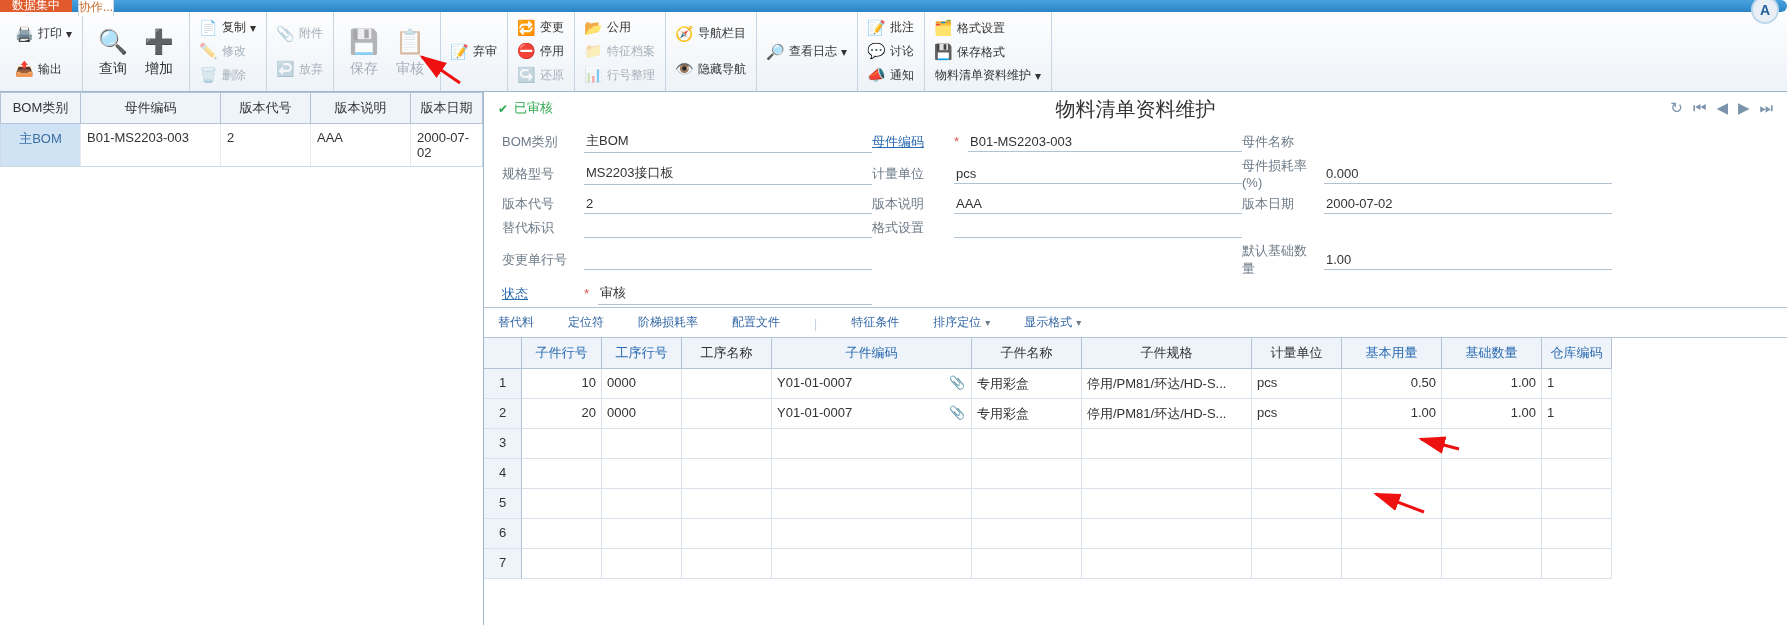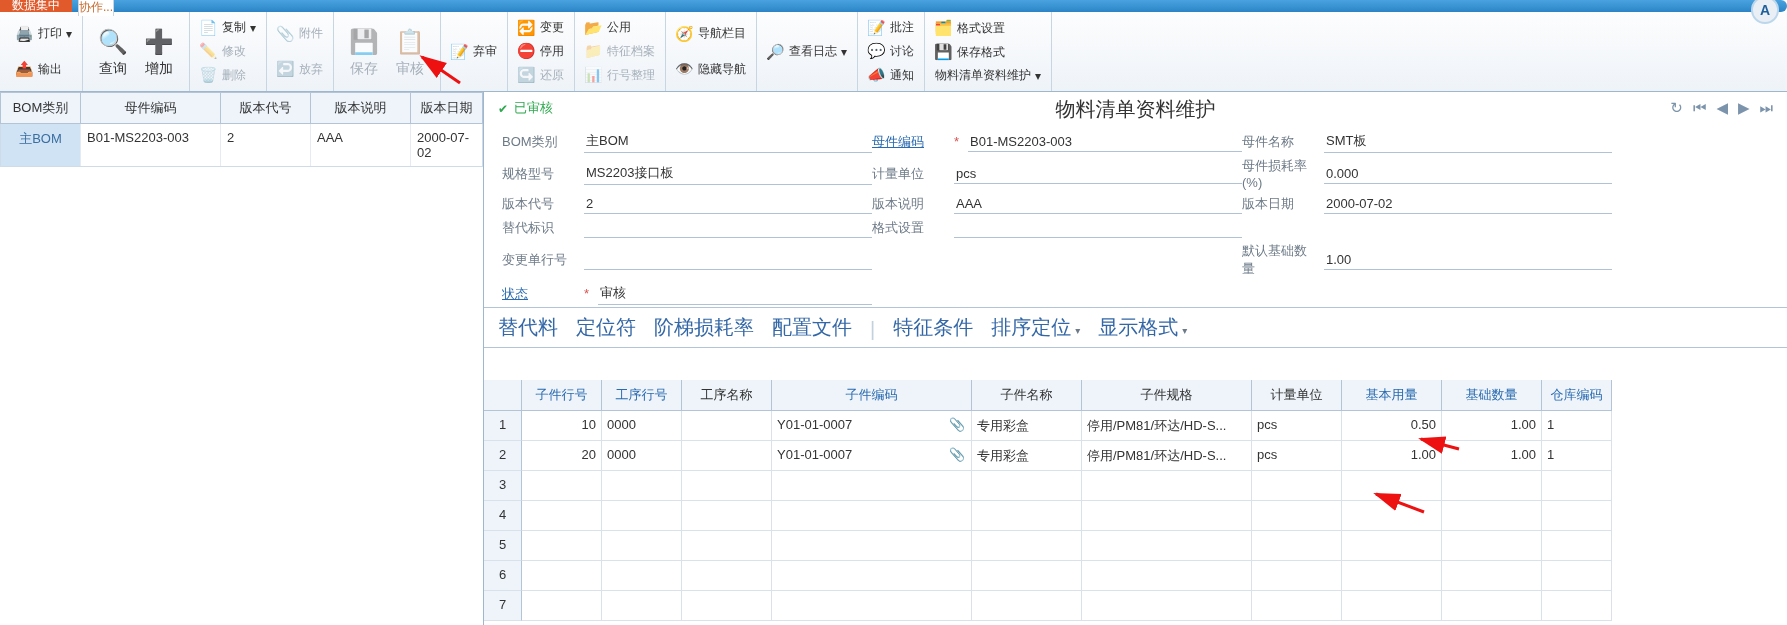--- a/index.html
+++ b/index.html
@@ -48,28 +48,28 @@
 
 
 .form { padding:6px 18px 2px 18px; display:grid; grid-template-columns: 370px 370px 370px; row-gap:4px; column-gap:0; font-size:13px; }
 .field { display:flex; align-items:center; gap:6px; }
 .flbl { width:76px; color:#6d7a87; }
 .fval { flex:1; border-bottom:1px solid #b0c2d3; padding:2px 2px; color:#333; min-height:20px; }
 .req { color:#d9534f; margin-right:3px; }
 .link { color:#2a6ab0; text-decoration:underline; cursor:pointer; }
 
 
-.subtabs { border-top:1px solid #b2c4d6; border-bottom:1px solid #b2c4d6; padding:6px 14px; display:flex; gap:18px; font-size:20px; color:#3367a6; align-items:flex-end; }
+.subtabs { border-top:1px solid #b2c4d6; border-bottom:1px solid #b2c4d6; padding:6px 14px; display:flex; gap:34px; font-size:12px; color:#3367a6; align-items:flex-end; }
 .subtabs .sep { color:#c3d0dd; }
 .subtabs .caret::after { content:"▾"; font-size:10px; margin-left:4px; color:#6d7a87; }
 
 
 .grid { display:flex; flex-direction:column; font-size:13px; }
 .ghrow { display:grid; grid-template-columns:38px 80px 80px 90px 200px 110px 170px 90px 100px 100px 70px; }
-.gh { background:#eef4fa; border-right:1px solid #b2c4d6; border-bottom:1px solid #b2c4d6; text-align:center; padding:6px 2px;margin-top:32px; }
+.gh { background:#eef4fa; border-right:1px solid #b2c4d6; border-bottom:1px solid #b2c4d6; text-align:center; padding:6px 2px; }
 .gh.blue { color:#2a6ab0; }
 .gd { border-right:1px solid #d9e2eb; border-bottom:1px solid #d9e2eb; padding:6px 5px; height:30px; overflow:hidden; white-space:nowrap; text-overflow:ellipsis; }
 .gd.num { text-align:right; }
 .gd.rowhdr { background:#eef4fa; text-align:center; border-right:1px solid #b2c4d6; }
 .gd .clip { float:right; color:#7d8a97; }
 
 
 .arrow1 { position:absolute; left:420px; top:55px; }
 .arrow2 { position:absolute; left:935px; top:345px; }
 .arrow3 { position:absolute; left:890px; top:400px; }
@@ -258,21 +258,20 @@
           <span class="flbl">BOM类别</span>
           <span class="fval">主BOM</span>
         </div>
       <div class="field">
           <span class="flbl link">母件编码</span>
           <span class="req">*</span>
           <span class="fval">B01-MS2203-003</span>
         </div>
       <div class="field">
           <span class="flbl">母件名称</span>
-          <span class="fval">SMT板</span>
         </div>
 
       <div class="field">
           <span class="flbl">规格型号</span>
           <span class="fval">MS2203接口板</span>
         </div>
       <div class="field">
           <span class="flbl">计量单位</span>
           <span class="fval">pcs</span>
         </div>

